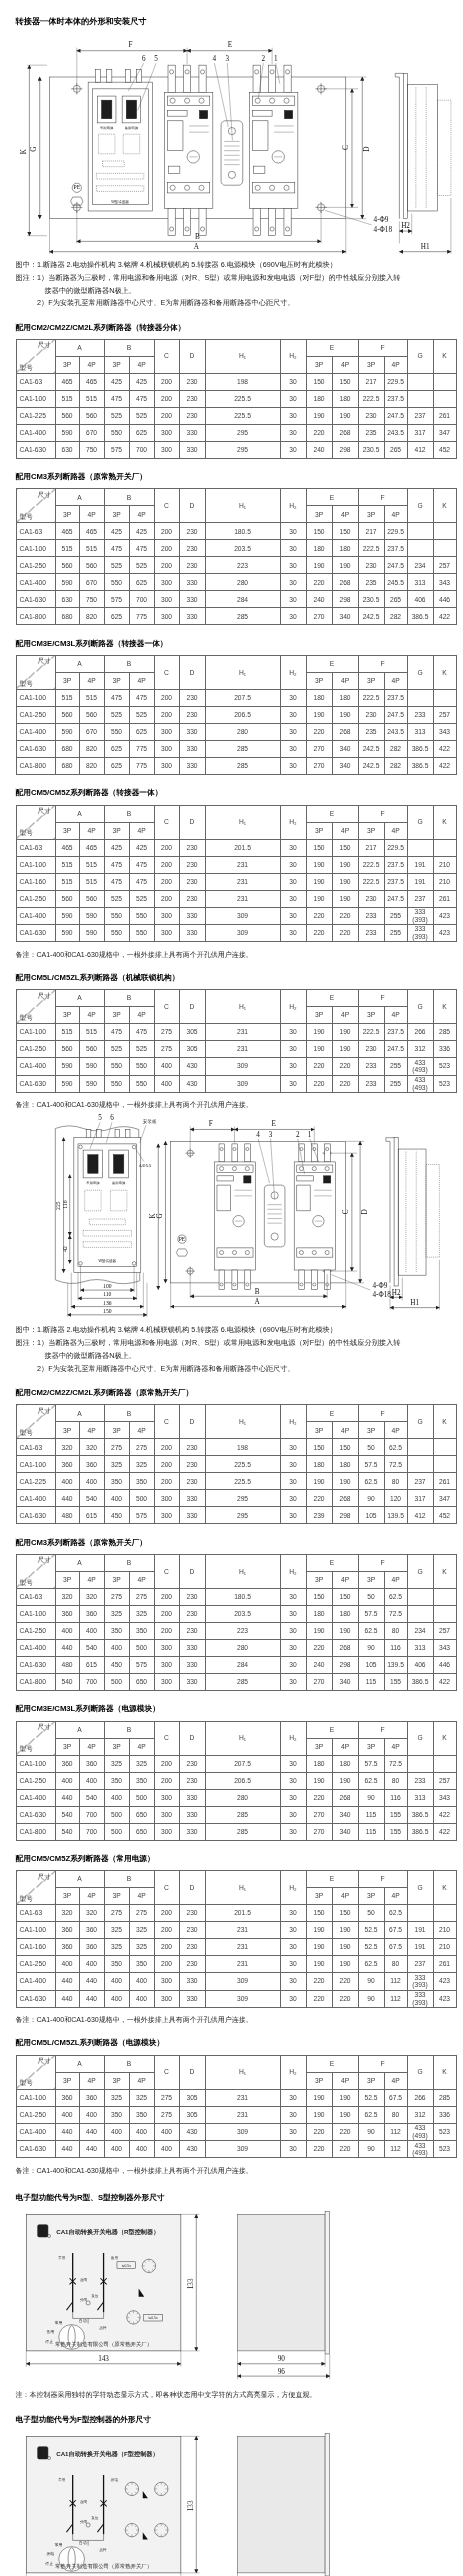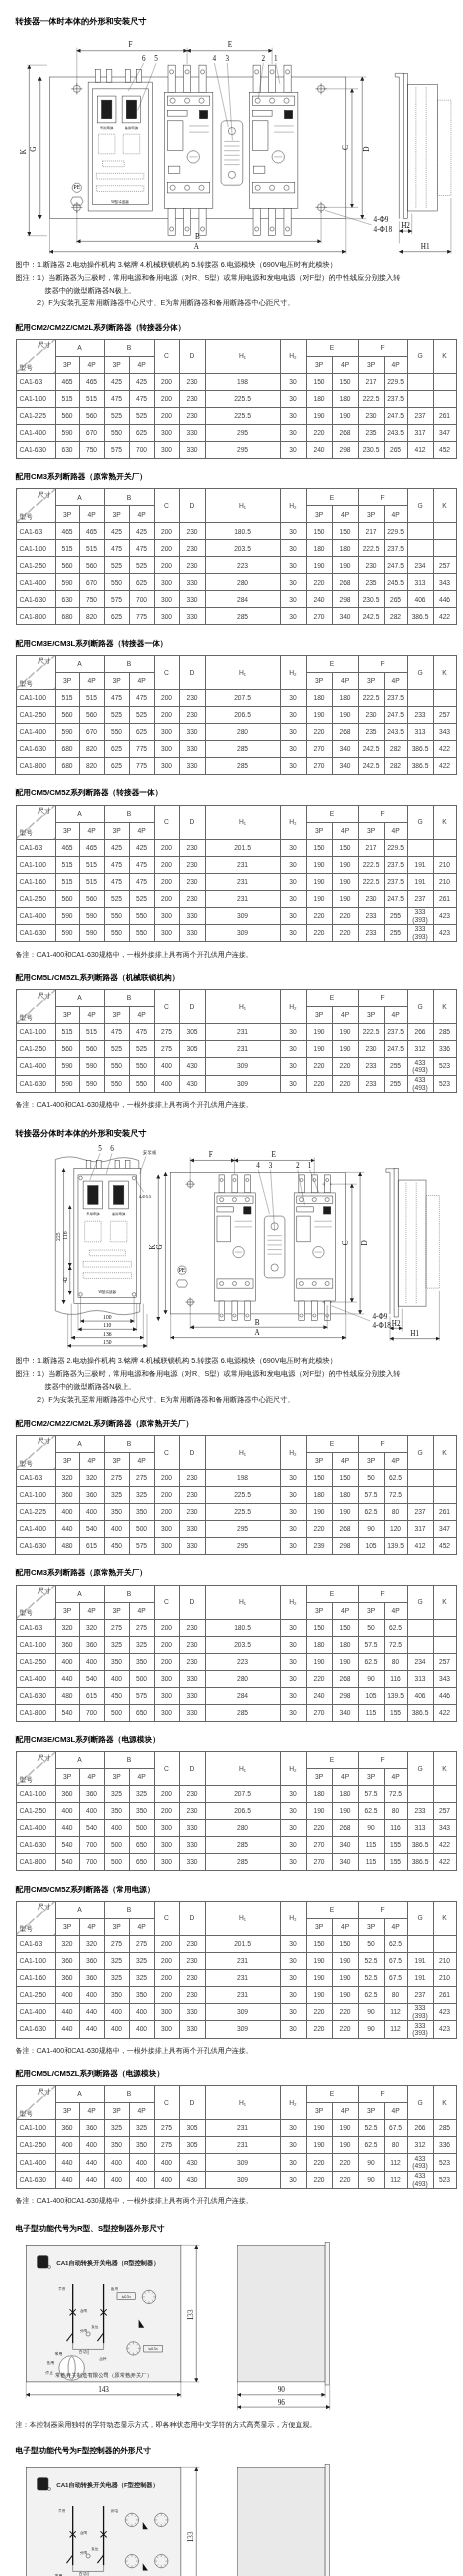--- a/index.html
+++ b/index.html
@@ -944,21 +944,20 @@
           <td>220</td>
           <td>233</td>
           <td>255</td>
           <td>433<br>(493)</td>
           <td>523</td>
         </tr>
       </tbody>
     </table>
   <p class="note">备注：CA1-400和CA1-630规格中，一根外接排上具有两个开孔供用户连接。</p>
 
-  <h2 class="big-title" style="margin-top:17.5px">转接器分体时本体的外形和安装尺寸</h2>
 
   <svg width="438" height="208" viewBox="0 0 850 404">
     <defs>
       <marker id="arB" viewBox="0 0 10 10" refX="9" refY="5" markerWidth="8" markerHeight="8" orient="auto-start-reverse">
         <path d="M0,0L10,5L0,10z" fill="#222"></path>
       </marker>
     </defs>
 
     <g>
       <path class="ol2" d="M58,30 q28,-10 54,0 q30,10 56,0 q26,-8 52,2 L222,326 q-30,10 -56,2 q-28,-9 -54,0 q-26,8 -54,-4 Z" transform="translate(18,0)"></path>

